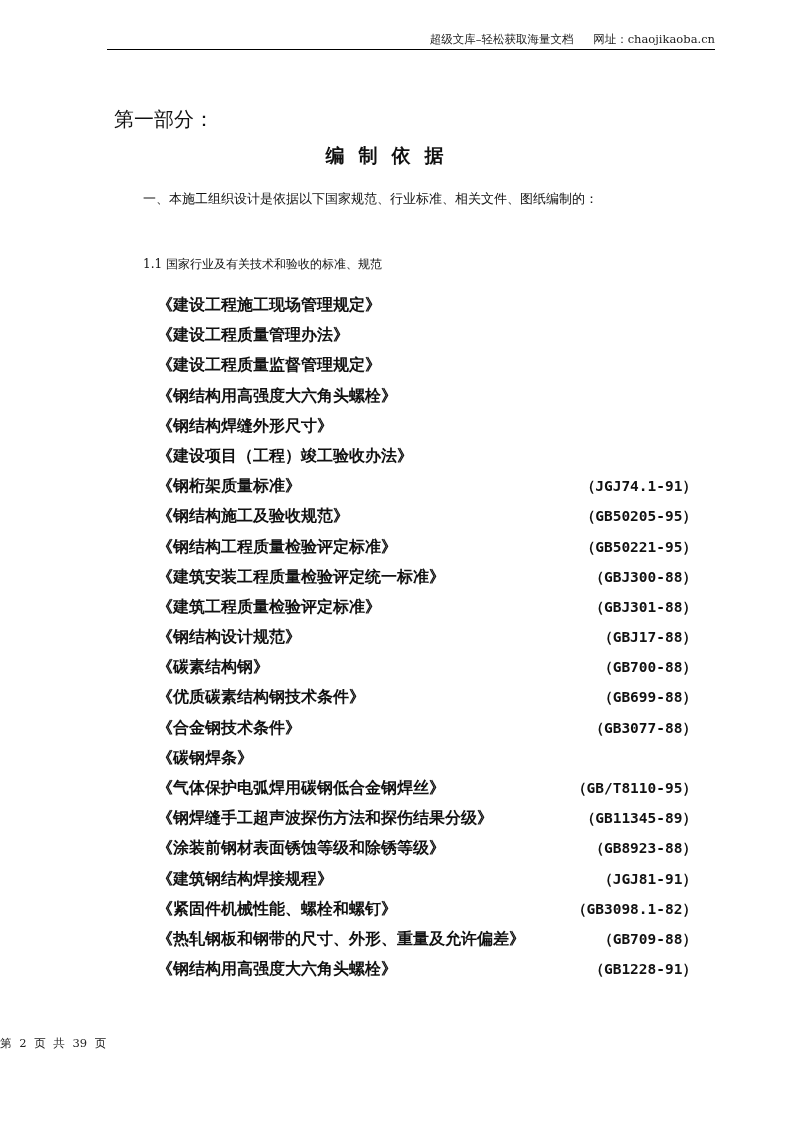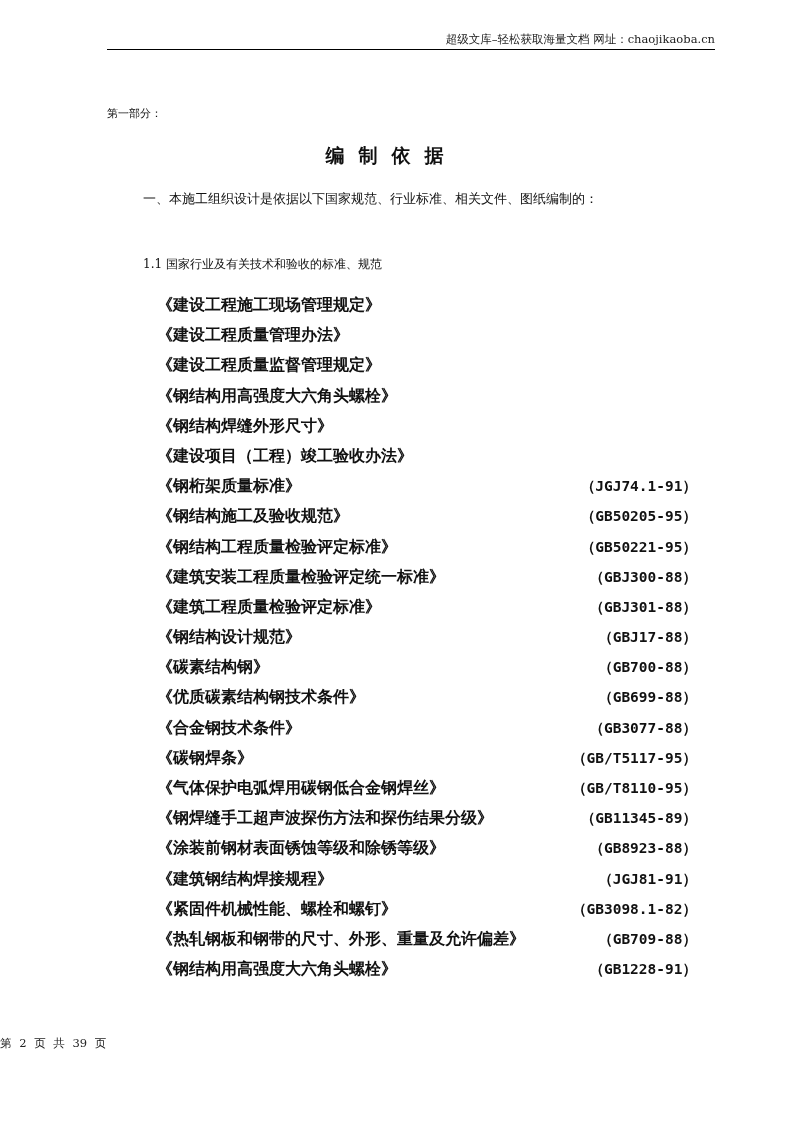--- a/index.html
+++ b/index.html
@@ -1,22 +1,22 @@
 <!DOCTYPE html>
 <html><head>
 <meta charset="utf-8">
 <style>
   html, body { margin: 0; padding: 0; background: #ffffff; }
   body { width: 793px; height: 1122px; position: relative; overflow: hidden;
          font-family: "DejaVu Serif", "Liberation Serif", serif; color: #111; }
   .header { position: absolute; left: 107px; top: 32px; width: 608px; height: 17px;
             border-bottom: 1.3px solid #000; text-align: right; font-size: 11.5px; color: #222; }
   .header span { display: inline-block; }
-  .header .site { }
-  .part { position: absolute; left: 107px; top: 106px; font-size: 11px; text-align: right; }
+  .header .site { margin-right: 16px; }
+  .part { position: absolute; left: 114px; top: 106px; font-size: 20px; text-align: right; }
   .title { position: absolute; left: 0; width: 769px; top: 143px; text-align: center;
            font-size: 19px; font-weight: bold; letter-spacing: 14px; padding-left: 14px; box-sizing: border-box; }
   .para1 { position: absolute; left: 107px; width: 610px; top: 182px; font-size: 13px; line-height: 34px; text-indent: 36px; }
   .sec { position: absolute; left: 143px; top: 256px; font-size: 12px; }
   .list { position: absolute; left: 157px; top: 290px; width: 540px; font-weight: bold; }
   .row { position: relative; height: 30.2px; font-size: 16px; line-height: 30px; white-space: nowrap; }
   .row .code { position: absolute; right: 0; top: 0; font-family: "DejaVu Sans Mono", "Liberation Mono", monospace; font-size: 14.5px; }
   .footer { position: absolute; left: 0; width: 793px; top: 1036px; text-align: left; font-size: 11.5px; color: #222; word-spacing: 4px; }
 </style>
 </head>
@@ -41,21 +41,21 @@
   <div class="row"><span>《建设项目（工程）竣工验收办法》</span><span class="code"></span></div>
   <div class="row"><span>《钢桁架质量标准》</span><span class="code">（JGJ74.1-91）</span></div>
   <div class="row"><span>《钢结构施工及验收规范》</span><span class="code">（GB50205-95）</span></div>
   <div class="row"><span>《钢结构工程质量检验评定标准》</span><span class="code">（GB50221-95）</span></div>
   <div class="row"><span>《建筑安装工程质量检验评定统一标准》</span><span class="code">（GBJ300-88）</span></div>
   <div class="row"><span>《建筑工程质量检验评定标准》</span><span class="code">（GBJ301-88）</span></div>
   <div class="row"><span>《钢结构设计规范》</span><span class="code">（GBJ17-88）</span></div>
   <div class="row"><span>《碳素结构钢》</span><span class="code">（GB700-88）</span></div>
   <div class="row"><span>《优质碳素结构钢技术条件》</span><span class="code">（GB699-88）</span></div>
   <div class="row"><span>《合金钢技术条件》</span><span class="code">（GB3077-88）</span></div>
-  <div class="row"><span>《碳钢焊条》</span><span class="code">（GB/T5117-95）</span></div>
+  <div class="row"><span>《碳钢焊条》</span></div>
   <div class="row"><span>《气体保护电弧焊用碳钢低合金钢焊丝》</span><span class="code">（GB/T8110-95）</span></div>
   <div class="row"><span>《钢焊缝手工超声波探伤方法和探伤结果分级》</span><span class="code">（GB11345-89）</span></div>
   <div class="row"><span>《涂装前钢材表面锈蚀等级和除锈等级》</span><span class="code">（GB8923-88）</span></div>
   <div class="row"><span>《建筑钢结构焊接规程》</span><span class="code">（JGJ81-91）</span></div>
   <div class="row"><span>《紧固件机械性能、螺栓和螺钉》</span><span class="code">（GB3098.1-82）</span></div>
   <div class="row"><span>《热轧钢板和钢带的尺寸、外形、重量及允许偏差》</span><span class="code">（GB709-88）</span></div>
   <div class="row"><span>《钢结构用高强度大六角头螺栓》</span><span class="code">（GB1228-91）</span></div>
 </div>
 
 <div class="footer">第 2 页 共 39 页</div>

